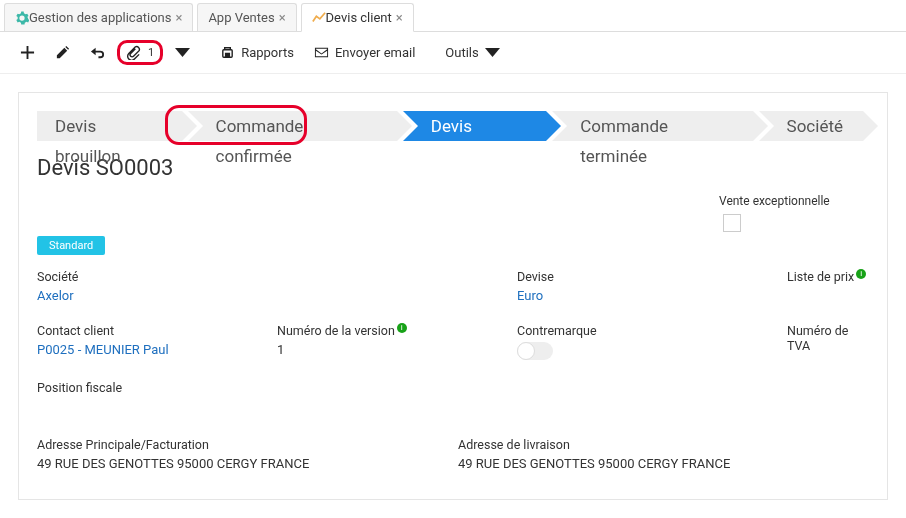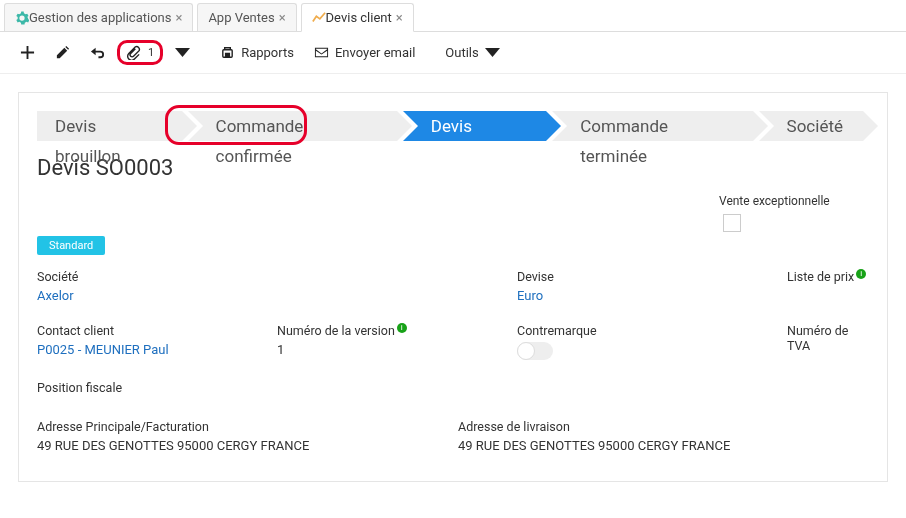--- a/index.html
+++ b/index.html
@@ -178,21 +178,21 @@
     position:absolute;
     width:16px; height:16px;
     background:#fff;
     border:1px solid #ddd;
     border-radius:50%;
     top:0; left:0;
   }
   .addresses {
     display:grid;
     grid-template-columns: 1fr 1fr;
-    margin-top:20px;
+    margin-top:38px;
     column-gap:10px;
   }
   .addr-label { font-size:12.5px; margin-bottom:4px; }
   .addr-value { font-size:13px; }
 </style>
 </head>
 <body>
 
 <div class="tabstrip">
   <div class="tab">

